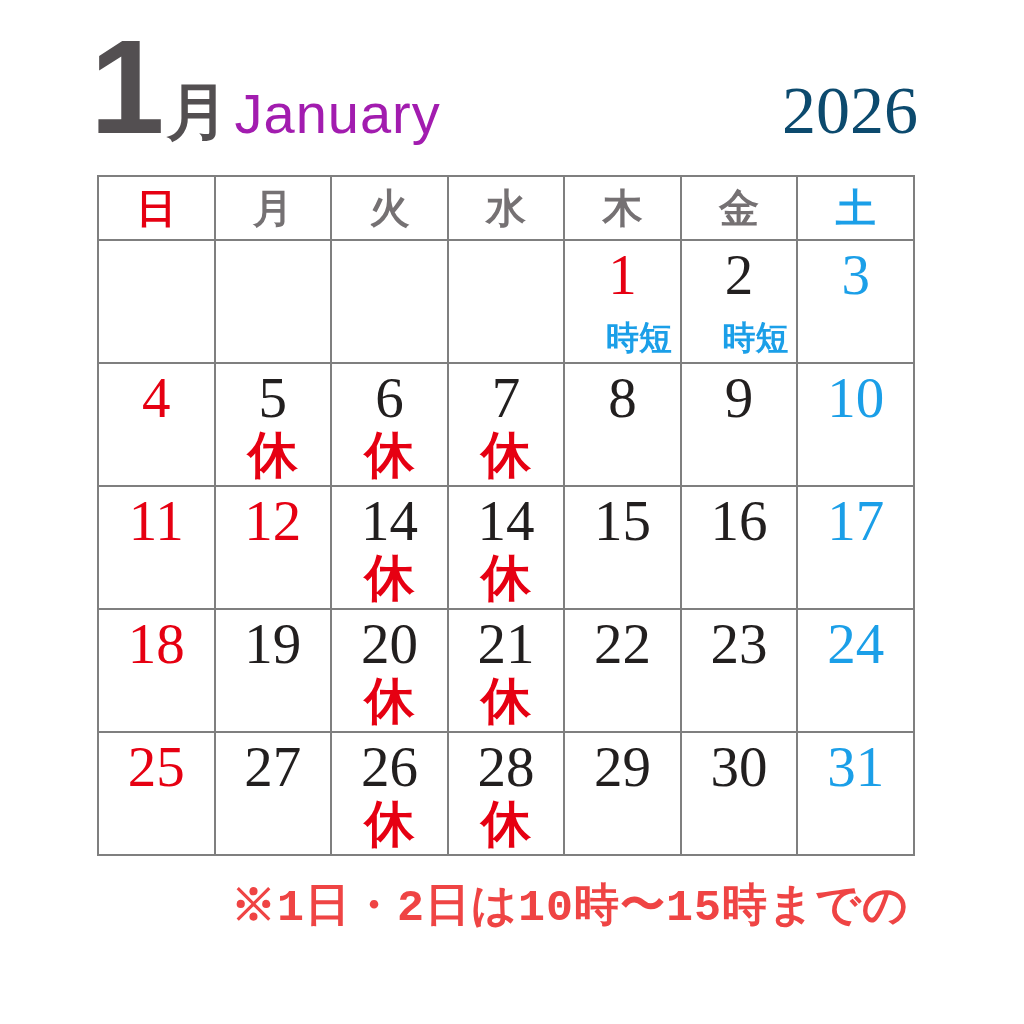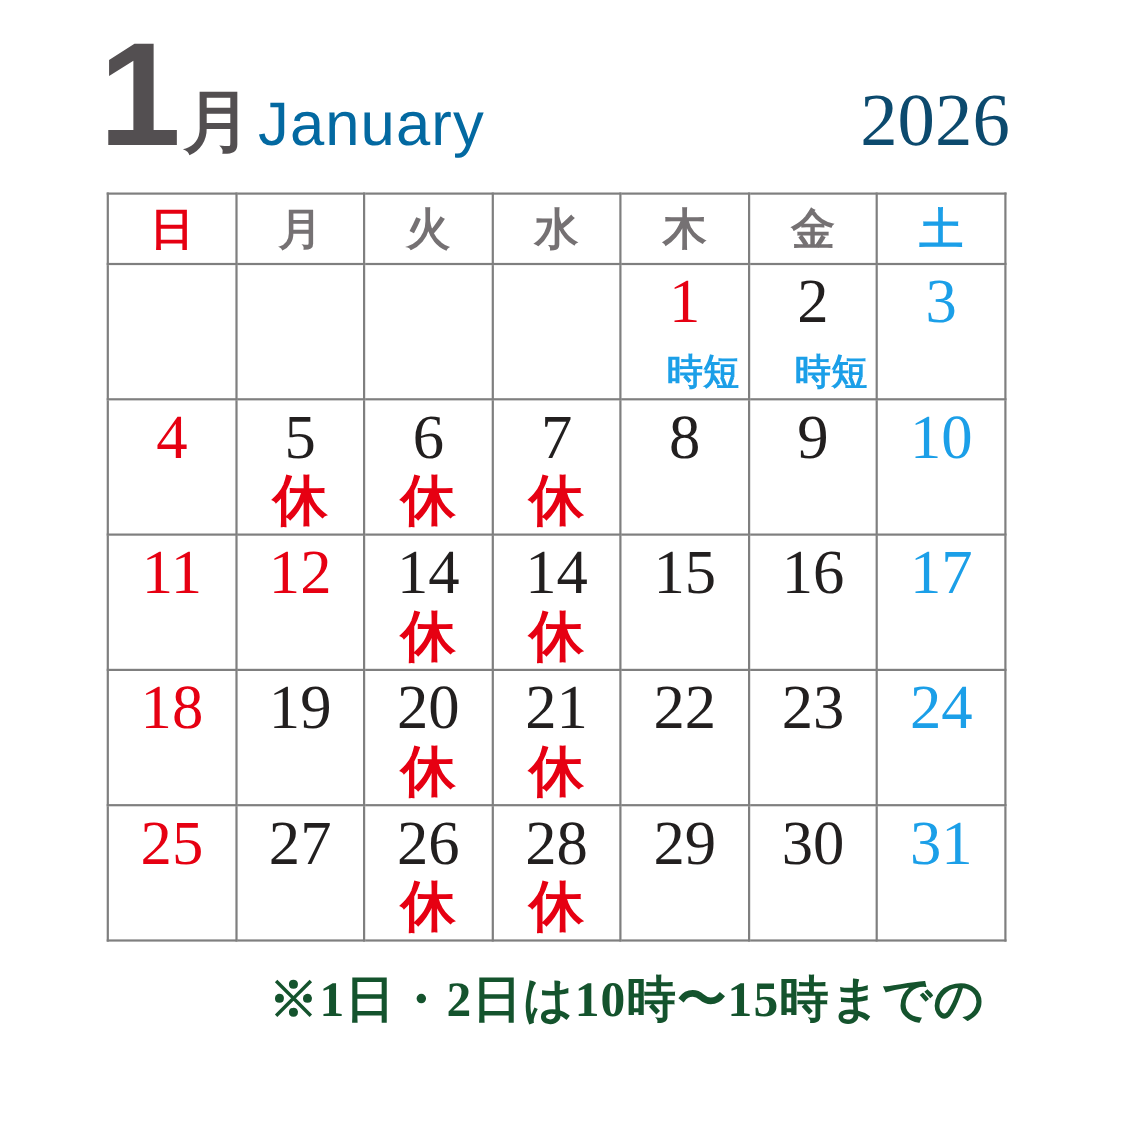--- a/index.html
+++ b/index.html
@@ -4,21 +4,21 @@
 <style>
   * { margin:0; padding:0; box-sizing:border-box; }
   html,body { width:1024px; height:1024px; background:#fff; }
   body { font-family:"Liberation Sans", sans-serif; }
   .page { position:relative; width:1024px; height:1024px; background:#ffffff; overflow:hidden; }
 
   
   .cal-header { position:absolute; left:90px; top:20px; width:828px; display:flex; align-items:baseline; }
   .month-number { font-size:134px; font-weight:bold; color:#534f51; line-height:1; letter-spacing:-2px; }
   .month-kanji  { font-size:62px;  font-weight:bold; color:#534f51; margin-left:4px; }
-  .month-english{ font-size:56px;  font-weight:normal; color:#0369a1; margin-left:6px; letter-spacing:1px; }
+  .month-english{ font-size:56px;  font-weight:normal; color:#a21caf; margin-left:6px; letter-spacing:1px; }
   .year { margin-left:auto; font-family:"Liberation Serif", serif; font-size:68px; color:#0c4a6e; }
 
   
   table.calendar { position:absolute; left:97px; top:175px; width:818px; border-collapse:collapse; table-layout:fixed; background:#fff; }
   .calendar th, .calendar td { border:2px solid #7f7f7f; text-align:center; }
   .calendar th { height:64px; font-size:40px; font-weight:bold; vertical-align:middle; }
   .calendar td { height:123px; vertical-align:top; padding-top:4px; }
 
   .day-num { font-family:"Liberation Serif", serif; font-size:57px; line-height:1.05; color:#221f1f; }
   .day-note { line-height:1; min-height:0; }
@@ -28,21 +28,21 @@
 
   
   [data-color="red"]   { color:#e60012; }
   [data-color="blue"]  { color:#1b9fe8; }
   [data-color="gray"]  { color:#757173; }
   [data-color="black"] { color:#221f1f; }
   [data-color=""]      { color:#221f1f; }
 
   
   .footnote { position:absolute; left:130px; top:882px; width:880px; text-align:center;
-              font-family:Liberation Serif, serif; font-weight:bold; color:#14532d;
+              font-family:Liberation Mono, monospace; font-weight:bold; color:#ef4444;
               font-size:45px; line-height:1.22; letter-spacing:1px; }
 </style>
 </head>
 <body>
 
 <div class="page">
 
   <div class="cal-header">
     <span class="month-number">1</span>
     <span class="month-kanji">月</span>

